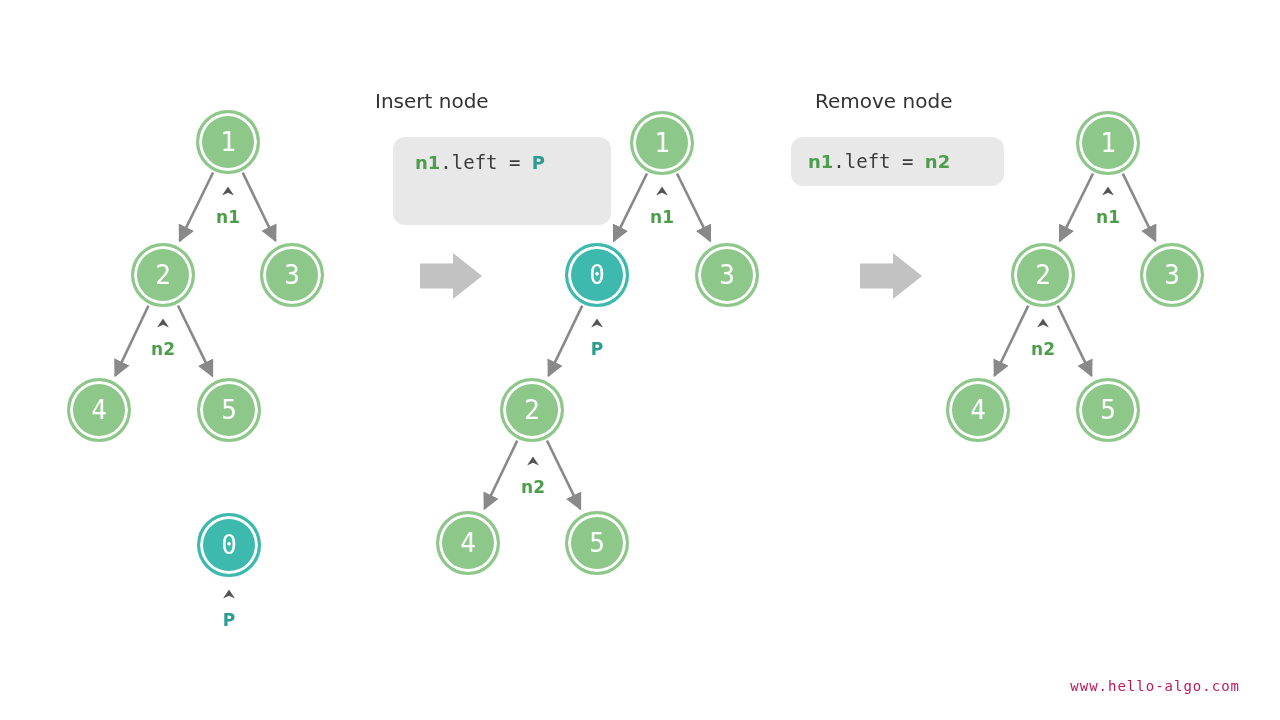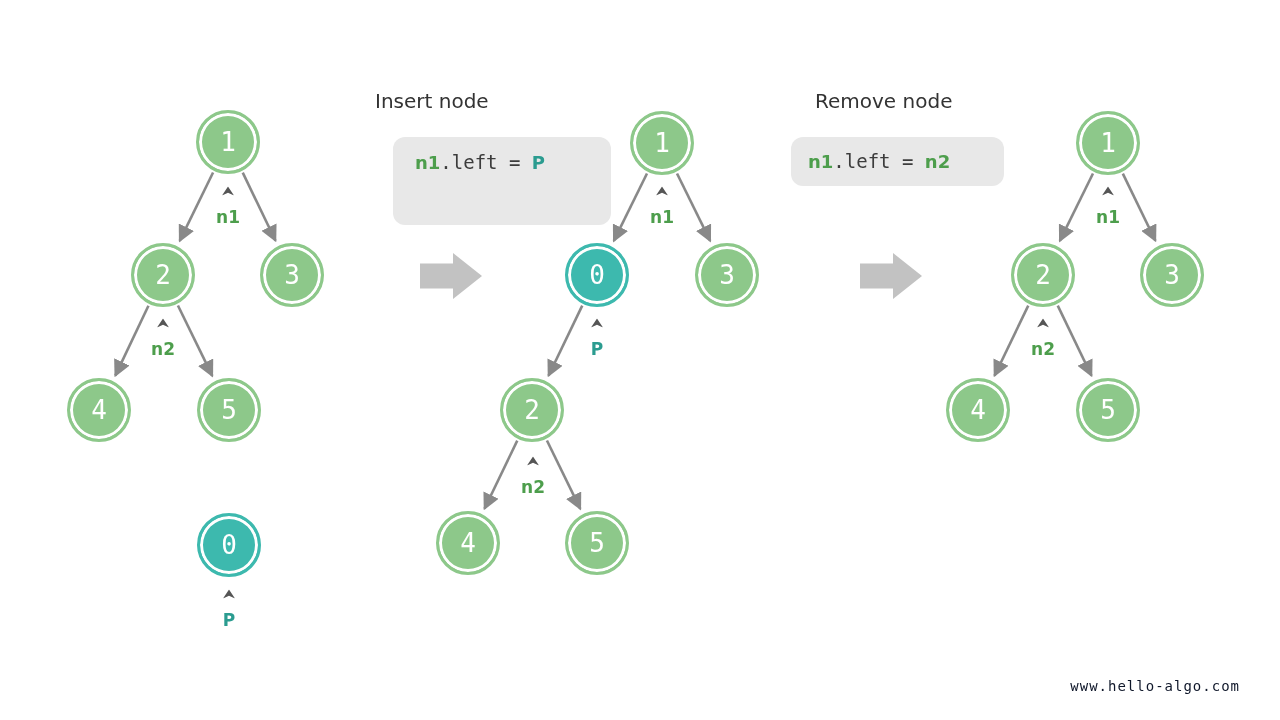--- a/index.html
+++ b/index.html
@@ -74,21 +74,21 @@
     transform: translate(-50%, -50%);
     width: 12px; height: 9px;
     line-height: 0;
   }
   .watermark {
     position: absolute;
     right: 40px;
     top: 678px;
     font-family: "DejaVu Sans Mono", monospace;
     font-size: 14px;
-    color: #0f172a;
+    color: #be185d;
     letter-spacing: 1px;
   }
 </style>
 </head>
 <body>
 
 <div id="canvas">
 
   <svg id="diagram-svg" viewBox="0 0 1280 720" xmlns="http://www.w3.org/2000/svg">
     <defs>

